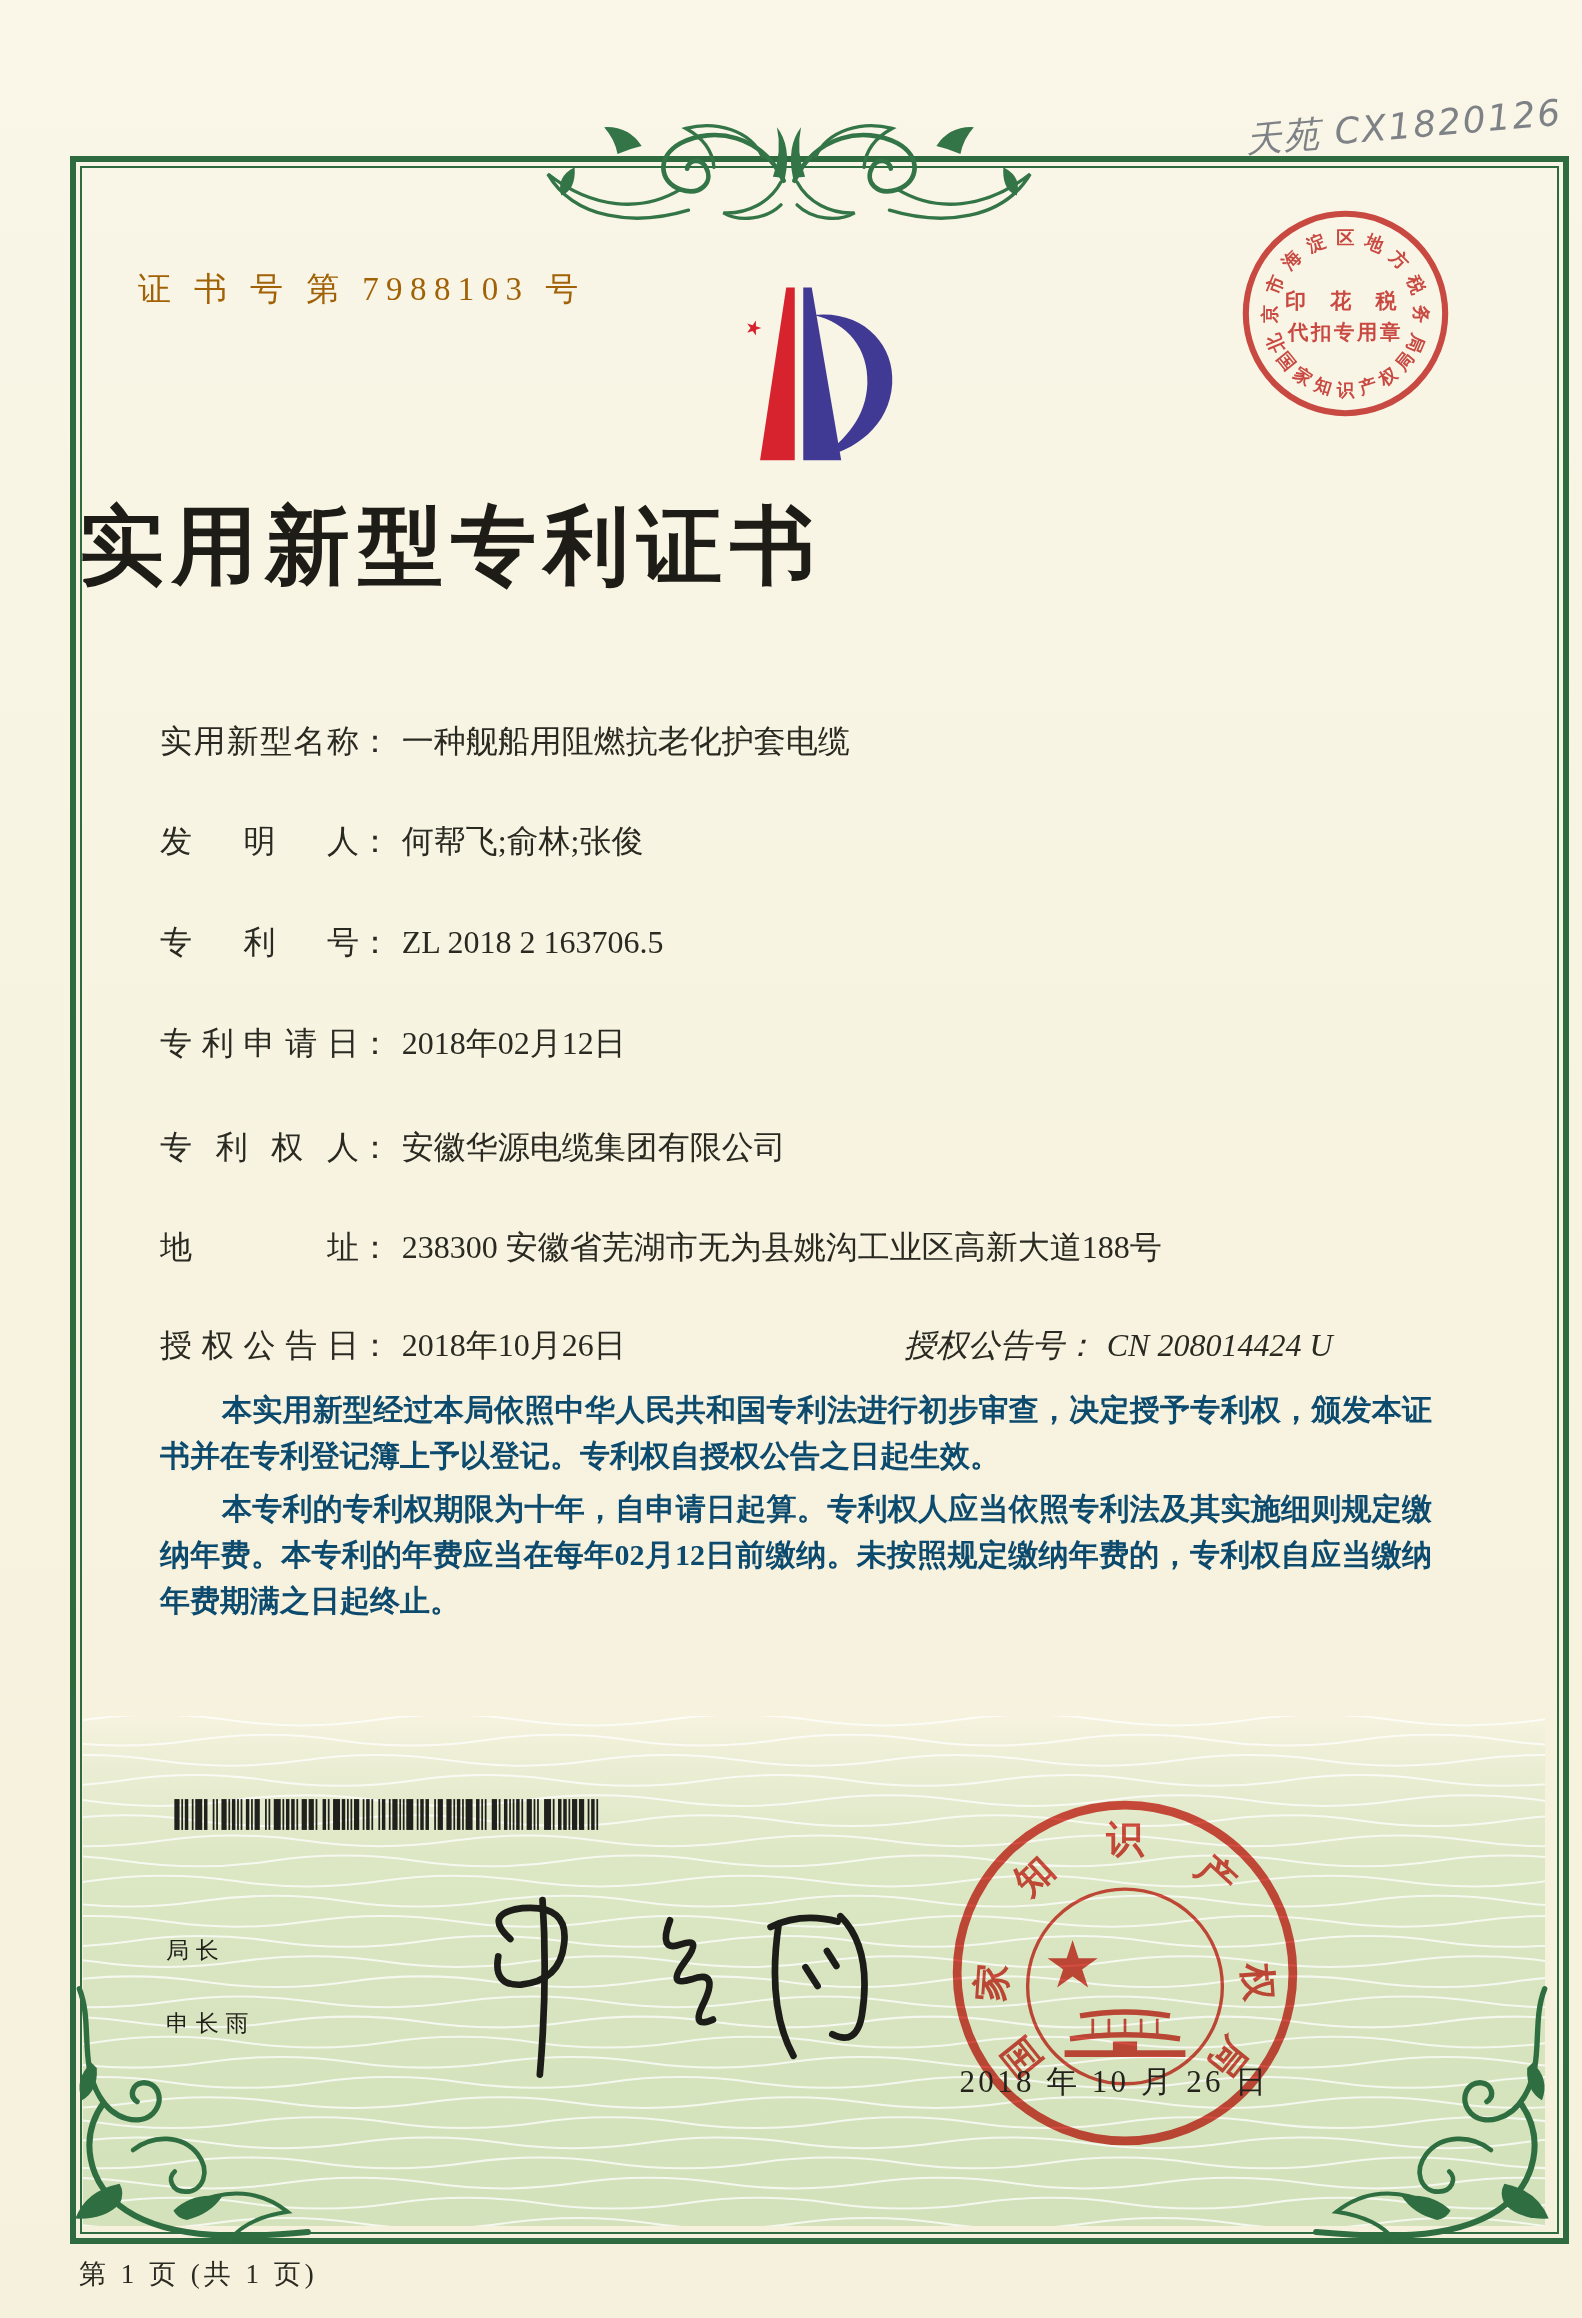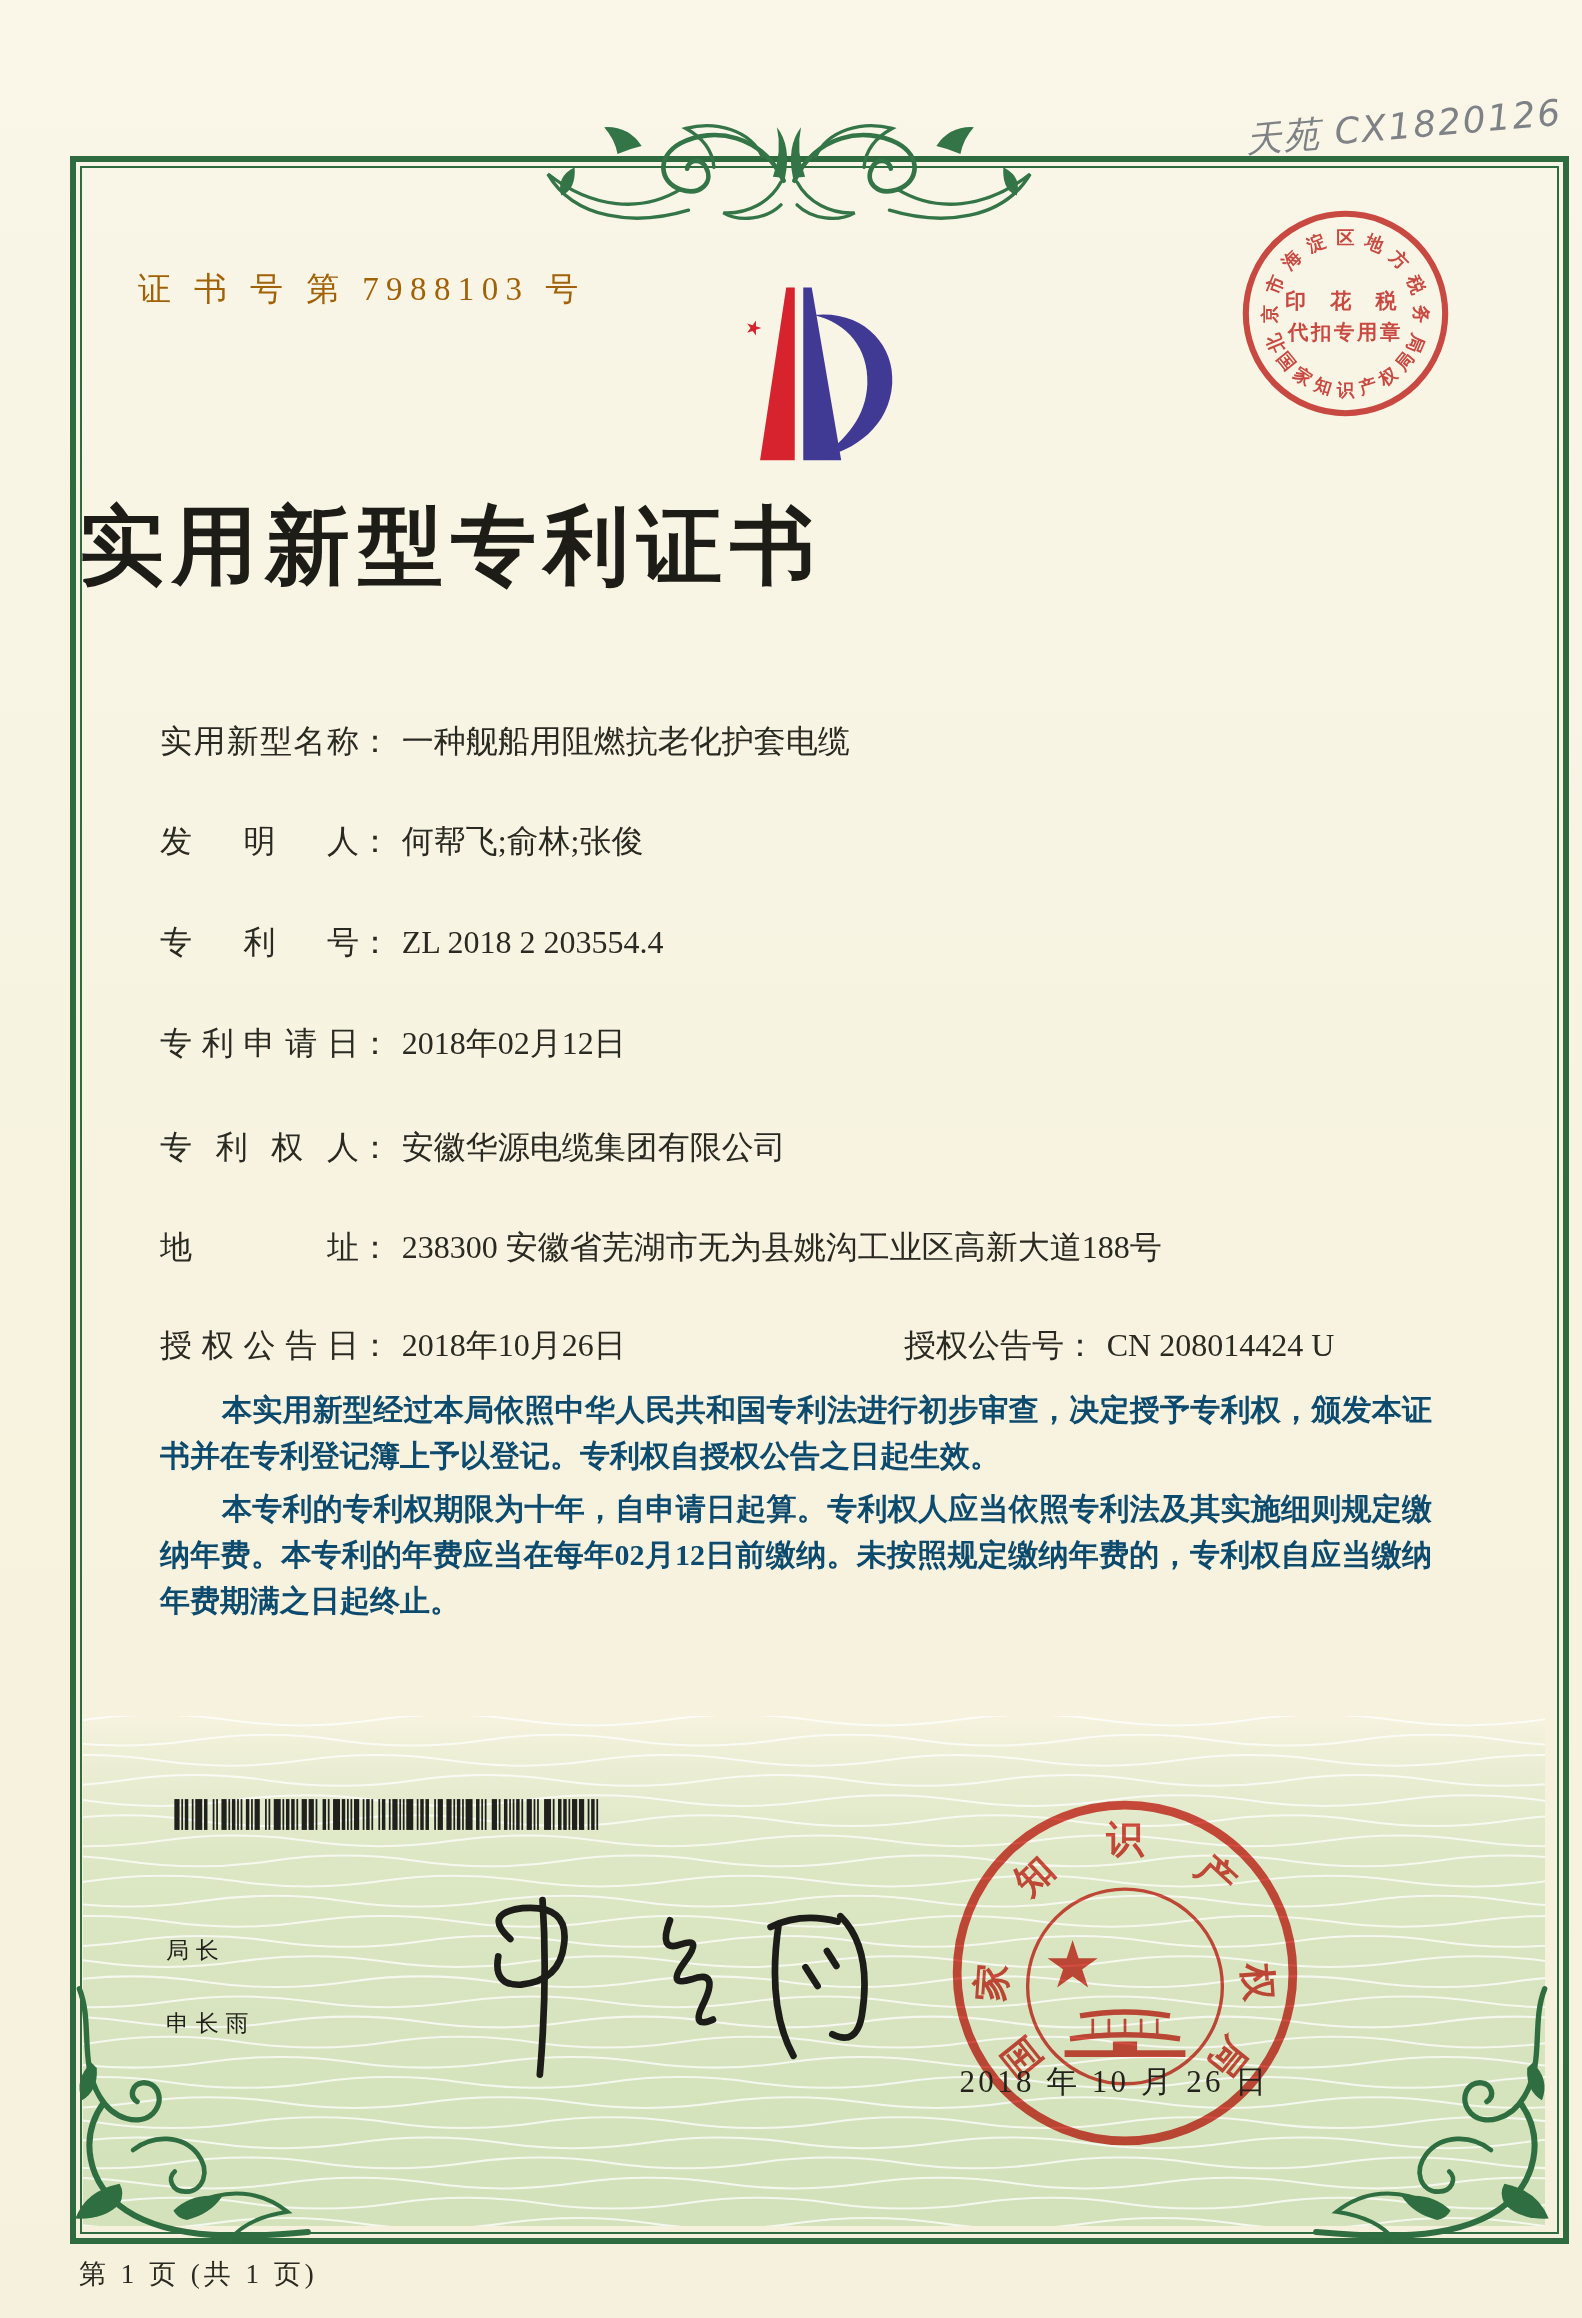--- a/index.html
+++ b/index.html
@@ -16,21 +16,21 @@
   .band{left:83px;top:1716px;width:1462px;height:510px;z-index:1;
     background:linear-gradient(180deg,rgba(221,232,199,0) 0%,rgba(221,232,199,.45) 10%,rgba(216,229,192,.85) 28%,#d7e4bf 60%,#d3e2ba 100%);}
   .band svg{position:absolute;left:0;top:0;}
   
   .cert-no{left:138px;top:267px;font-size:33px;letter-spacing:7.4px;color:#a16207;z-index:4;}
   .title{left:79px;top:489px;width:1403px;text-align:left;font-size:85px;font-weight:bold;
          letter-spacing:8px;color:#1d1c16;z-index:4;}
   .fieldrow{left:160px;font-size:32px;z-index:4;white-space:nowrap;color:#2a2a22;}
   .flabel{display:inline-block;width:199px;text-align:justify;text-align-last:justify;vertical-align:top;}
   .fcolon{display:inline-block;margin-right:10.7px;}
-  .grant-right{left:904px;}
+  .grant-right{left:904px;font-style:italic;}
   .paras{left:160px;top:1387px;width:1272px;font-size:30px;line-height:46px;text-align:justify;
          color:#0c4a6e;z-index:4;font-weight:bold;}
   .paras p{margin:0 0 6.7px 0;text-indent:62px;}
   .director{left:166px;font-size:23px;letter-spacing:6.7px;color:#21201a;z-index:4;}
   .seal-date{left:940px;top:2061px;width:349px;text-align:center;font-size:31px;letter-spacing:3.4px;
              color:#23221c;z-index:6;}
   .footer{left:79px;top:2256px;width:1403px;font-size:27px;letter-spacing:4px;
           color:#2b2a22;z-index:4;}
   .note{left:1245px;top:101px;width:349px;font-size:36px;color:#7e8286;z-index:7;
         font-family:"DejaVu Sans",sans-serif;font-style:italic;transform:rotate(-5deg);letter-spacing:2px;}
@@ -139,21 +139,21 @@
 
 <div class="abs title">实用新型专利证书</div>
 
 <div class="abs fieldrow" style="top:720px;">
   <span class="flabel">实用新型名称</span><span class="fcolon">：</span><span>一种舰船用阻燃抗老化护套电缆</span>
 </div>
 <div class="abs fieldrow" style="top:820px;">
   <span class="flabel">发明人</span><span class="fcolon">：</span><span>何帮飞;俞林;张俊</span>
 </div>
 <div class="abs fieldrow" style="top:921px;">
-  <span class="flabel">专利号</span><span class="fcolon">：</span><span>ZL 2018 2 203554.4</span>
+  <span class="flabel">专利号</span><span class="fcolon">：</span><span>ZL 2018 2 163706.5</span>
 </div>
 <div class="abs fieldrow" style="top:1022px;">
   <span class="flabel">专利申请日</span><span class="fcolon">：</span><span>2018年02月12日</span>
 </div>
 <div class="abs fieldrow" style="top:1126px;">
   <span class="flabel">专利权人</span><span class="fcolon">：</span><span>安徽华源电缆集团有限公司</span>
 </div>
 <div class="abs fieldrow" style="top:1226px;">
   <span class="flabel">地址</span><span class="fcolon">：</span><span>238300 安徽省芜湖市无为县姚沟工业区高新大道188号</span>
 </div>

